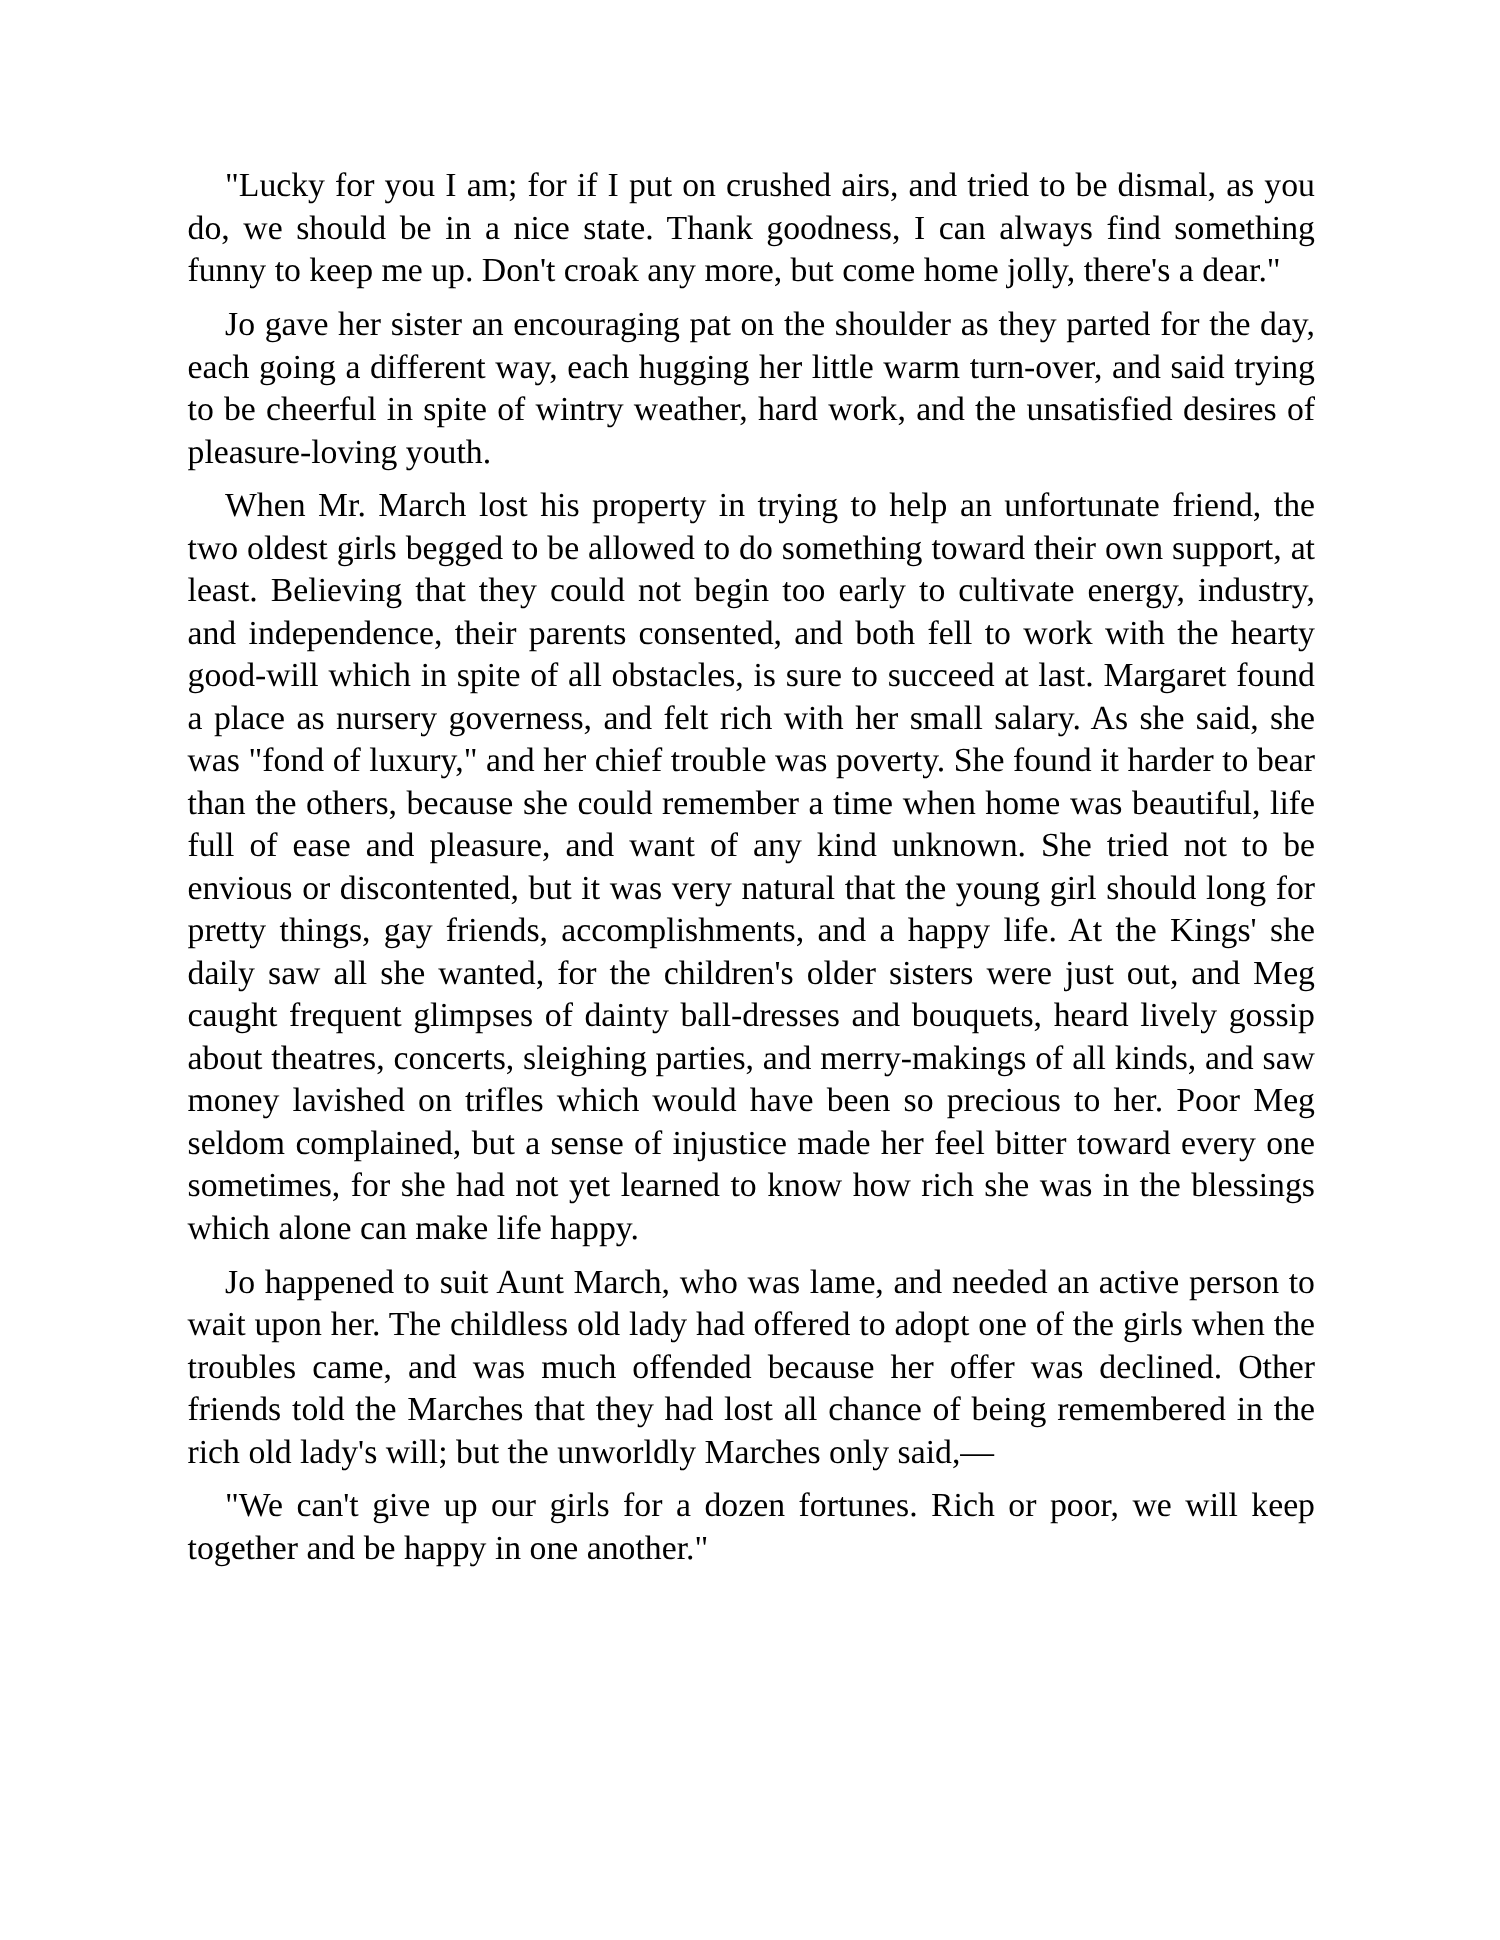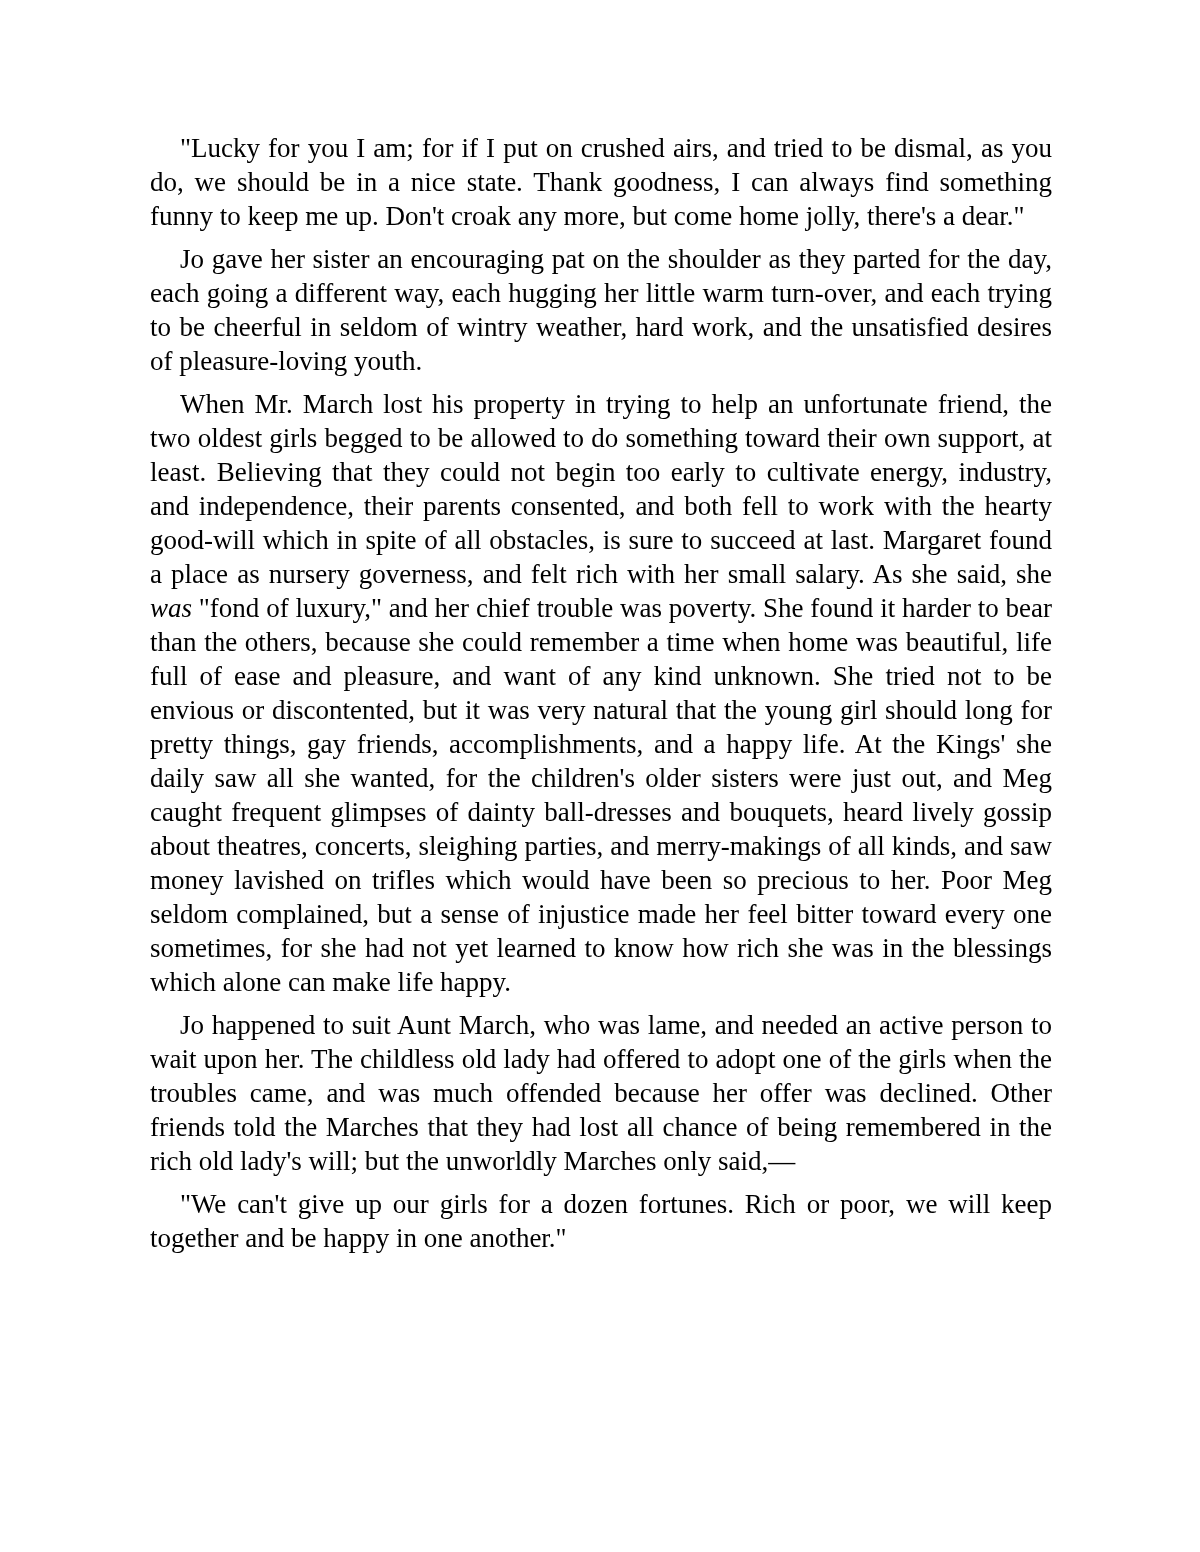--- a/index.html
+++ b/index.html
@@ -19,31 +19,30 @@
     line-height: 34px;
     color: #000000;
     overflow: hidden;
   }
   .para {
     margin: 0 0 9px 0;
     text-indent: 30px;
     text-align: justify;
   }
   .seg-italic {
-    font-style: italic;
   }
 </style>
 </head>
 <body>
 
 <div class="page">
 
   <p class="para"><span>"Lucky for you I am; for if I put on crushed airs, and tried to be dismal, as you do, we should be in a nice state. Thank goodness, I can always find something funny to keep me up. Don't croak any more, but come home jolly, there's a dear."</span></p>
 
-  <p class="para"><span>Jo gave her sister an encouraging pat on the shoulder as they parted for the day, each going a different way, each hugging her little warm turn-over, and each trying to be cheerful in seldom of wintry weather, hard work, and the unsatisfied desires of pleasure-loving youth.</span></p>
+  <p class="para"><span>Jo gave her sister an encouraging pat on the shoulder as they parted for the day, each going a different way, each hugging her little warm turn-over, and said trying to be cheerful in spite of wintry weather, hard work, and the unsatisfied desires of pleasure-loving youth.</span></p>
 
   <p class="para"><span>When Mr. March lost his property in trying to help an unfortunate friend, the two oldest girls begged to be allowed to do something toward their own support, at least. Believing that they could not begin too early to cultivate energy, industry, and independence, their parents consented, and both fell to work with the hearty good-will which in spite of all obstacles, is sure to succeed at last. Margaret found a place as nursery governess, and felt rich with her small salary. As she said, she </span><span class="seg-italic">was</span><span> "fond of luxury," and her chief trouble was poverty. She found it harder to bear than the others, because she could remember a time when home was beautiful, life full of ease and pleasure, and want of any kind unknown. She tried not to be envious or discontented, but it was very natural that the young girl should long for pretty things, gay friends, accomplishments, and a happy life. At the Kings' she daily saw all she wanted, for the children's older sisters were just out, and Meg caught frequent glimpses of dainty ball-dresses and bouquets, heard lively gossip about theatres, concerts, sleighing parties, and merry-makings of all kinds, and saw money lavished on trifles which would have been so precious to her. Poor Meg seldom complained, but a sense of injustice made her feel bitter toward every one sometimes, for she had not yet learned to know how rich she was in the blessings which alone can make life happy.</span></p>
 
   <p class="para"><span>Jo happened to suit Aunt March, who was lame, and needed an active person to wait upon her. The childless old lady had offered to adopt one of the girls when the troubles came, and was much offended because her offer was declined. Other friends told the Marches that they had lost all chance of being remembered in the rich old lady's will; but the unworldly Marches only said,—</span></p>
 
   <p class="para"><span>"We can't give up our girls for a dozen fortunes. Rich or poor, we will keep together and be happy in one another."</span></p>
 
 </div>
 
 </body></html>

